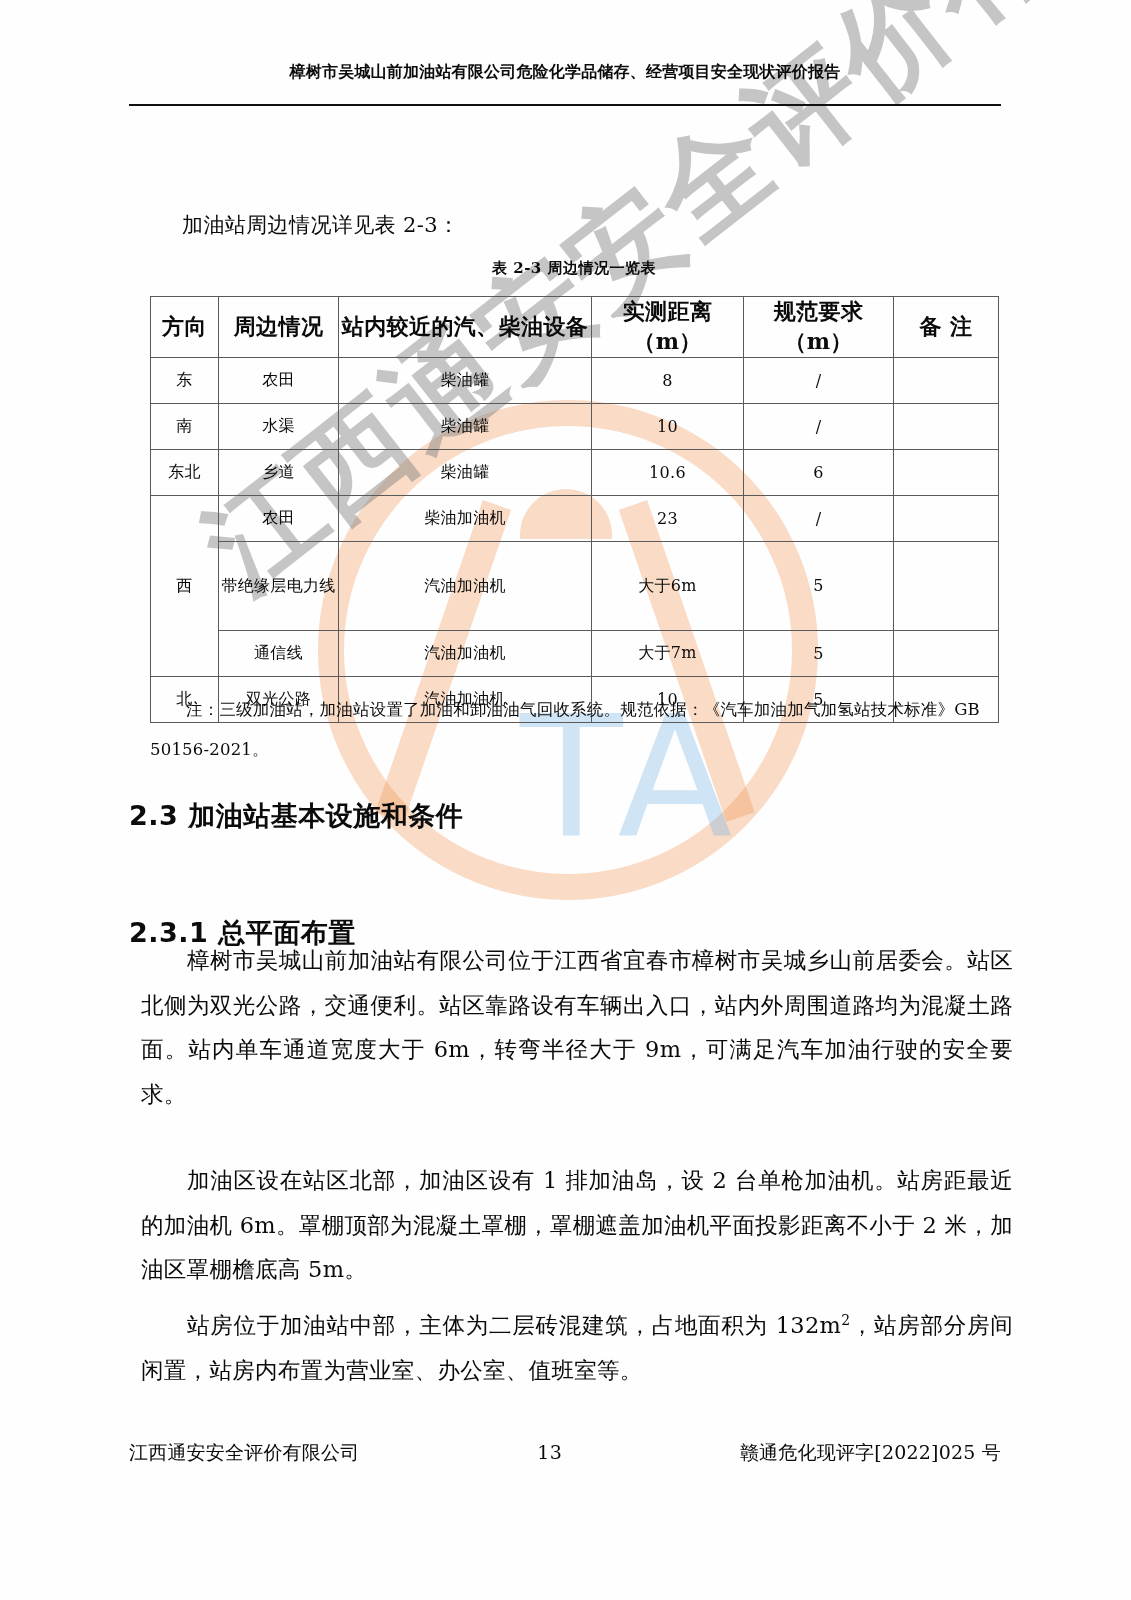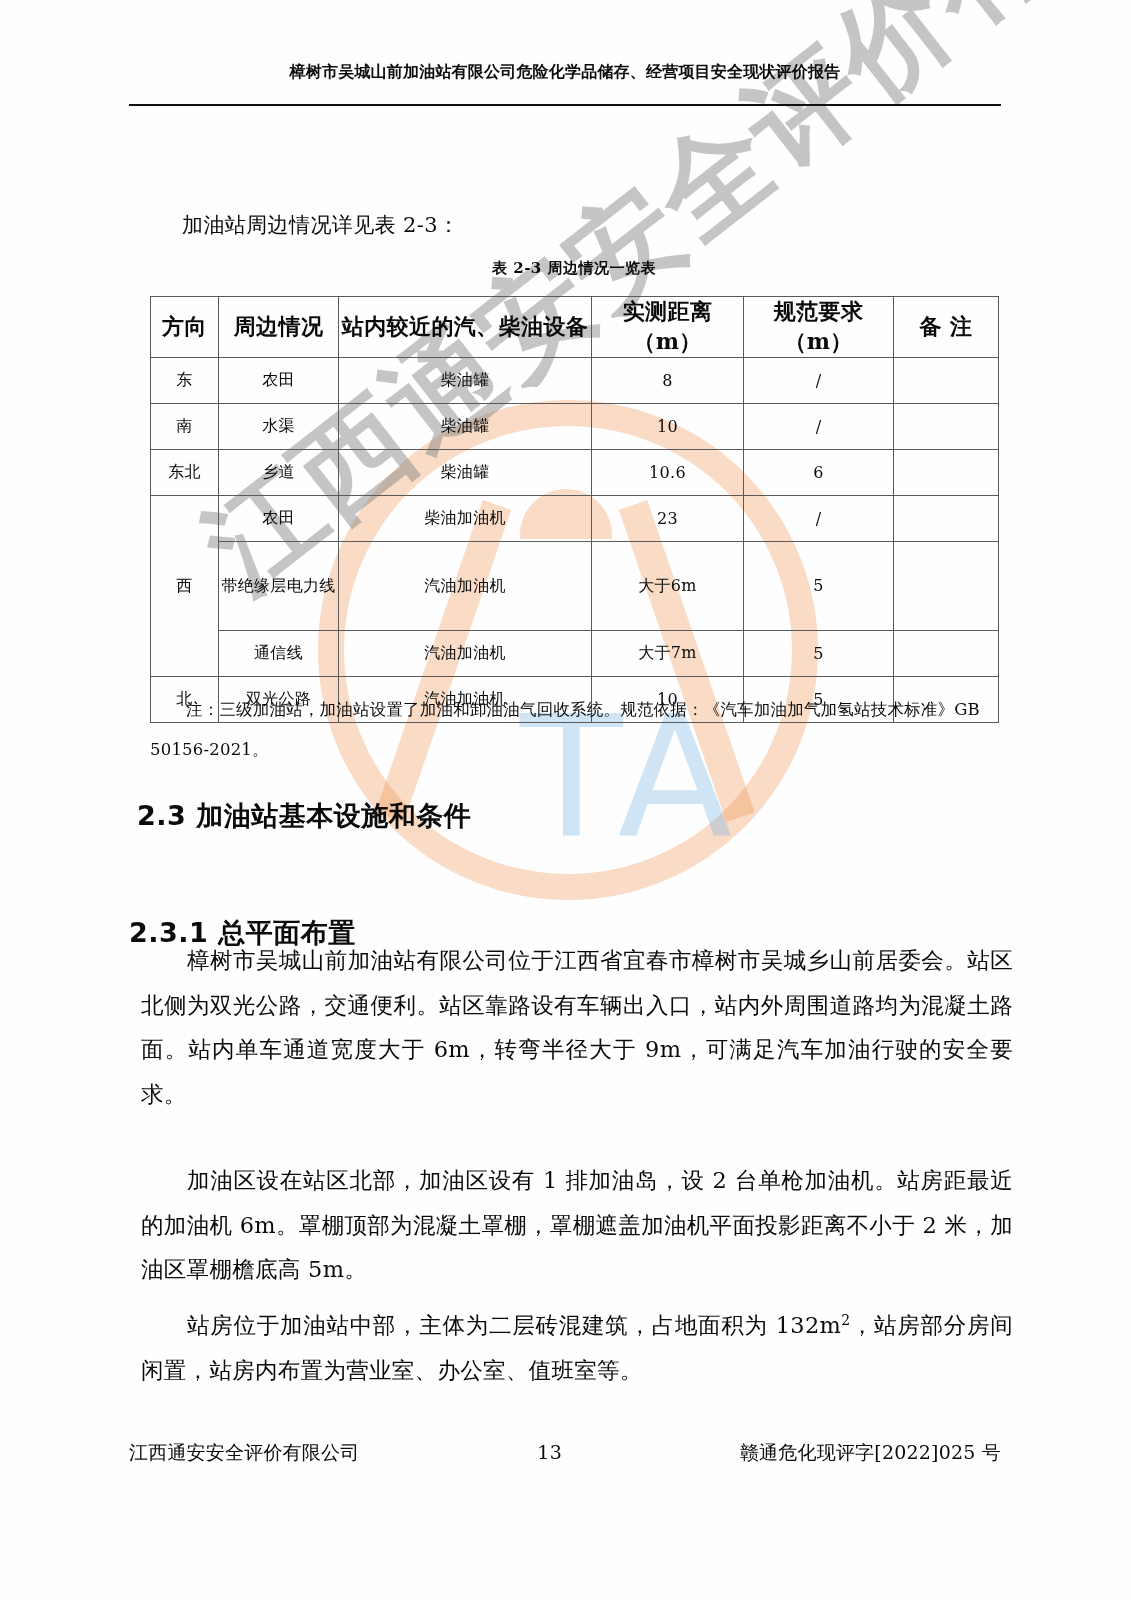--- a/index.html
+++ b/index.html
@@ -192,21 +192,21 @@
 
   h2.sec {
     position: absolute;
     left: 129px;
     margin: 0;
     font-family: "DejaVu Sans", "Liberation Sans", sans-serif;
     font-size: 27px;
     font-weight: 700;
     letter-spacing: 0.5px;
   }
-  h2.sec.s1 { top: 798px; margin-left: 8px; }
+  h2.sec.s1 { top: 798px; }
   h2.sec.s2 { top: 868px; margin-top: 47px; }
 
   p.body {
     position: absolute;
     left: 129px;
     width: 872px;
     margin: 12px;
     font-size: 22.5px;
     line-height: 1.98;
     text-indent: 46px;

